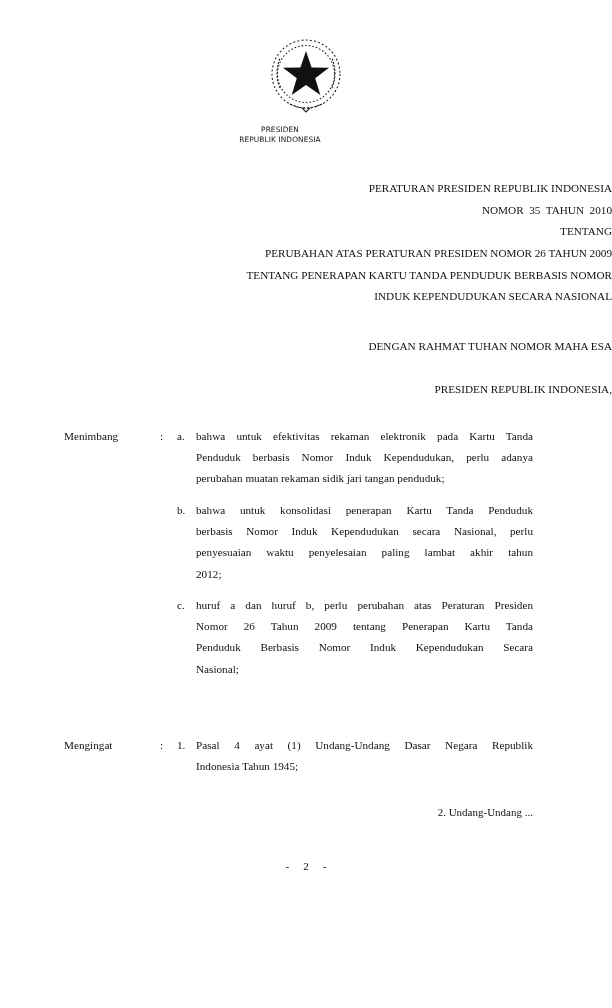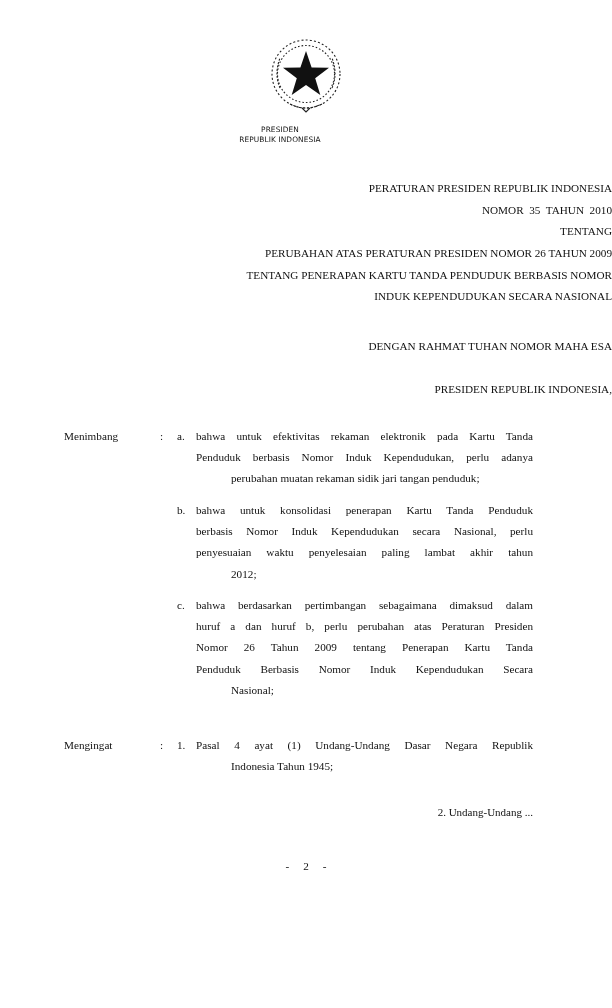--- a/index.html
+++ b/index.html
@@ -8,21 +8,21 @@
   .emblem { position: absolute; left: 268px; top: 36px; width: 76px; height: 80px; }
   .inst { position: absolute; left: 0; width: 560px; text-align: center;
           font-family: "DejaVu Sans", sans-serif; font-size: 7.4px; line-height: 10px; letter-spacing: 0.1px; }
   .center-line { position: absolute; left: 0; width: 612px; text-align: right; font-size: 11.2px; line-height: 14px; white-space: pre; }
   .row { position: absolute; font-size: 11.2px; line-height: 14px; }
   .label { position: absolute; left: 64px; }
   .colon { position: absolute; left: 160px; }
   .marker { position: absolute; left: 177px; }
   .para { position: absolute; left: 196px; width: 337px; text-align: justify; }
   .para .ln { display: block; height: 21.2px; line-height: 14px; text-align: justify; text-align-last: justify; white-space: normal; }
-  .para .ln.last { text-align-last: left; margin-left: 35px; }
+  .para .ln.last { text-align-last: left; }
   .cont { position: absolute; right: 79px; font-size: 11px; line-height: 14px; }
   .pagenum { position: absolute; left: 0; width: 612px; text-align: center; font-size: 11.2px; line-height: 14px; white-space: pre; }
 </style>
 </head>
 <body>
 
 <div class="emblem">
   <svg width="76" height="80" viewBox="0 0 76 80">
     <g fill="none" stroke="#222" stroke-width="1.1">
       <circle cx="38" cy="38" r="34" stroke-dasharray="2 2.2"></circle>
@@ -68,21 +68,20 @@
     <span class="ln">bahwa untuk konsolidasi penerapan Kartu Tanda Penduduk</span>
     <span class="ln">berbasis Nomor Induk Kependudukan secara Nasional, perlu</span>
     <span class="ln">penyesuaian waktu penyelesaian paling lambat akhir tahun</span>
     <span class="ln last">2012;</span>
   </div>
 </div>
 
 <div class="row" style="top:598px; left:0; width:612px;">
   <span class="marker">c.</span>
   <div class="para">
-    <span class="ln">bahwa berdasarkan pertimbangan sebagaimana dimaksud dalam</span>
     <span class="ln">huruf a dan huruf b, perlu perubahan atas Peraturan Presiden</span>
     <span class="ln">Nomor 26 Tahun 2009 tentang Penerapan Kartu Tanda</span>
     <span class="ln">Penduduk Berbasis Nomor Induk Kependudukan Secara</span>
     <span class="ln last">Nasional;</span>
   </div>
 </div>
 
 <div class="row" style="top:738px; left:0; width:612px;">
   <span class="label">Mengingat</span>
   <span class="colon">:</span>

